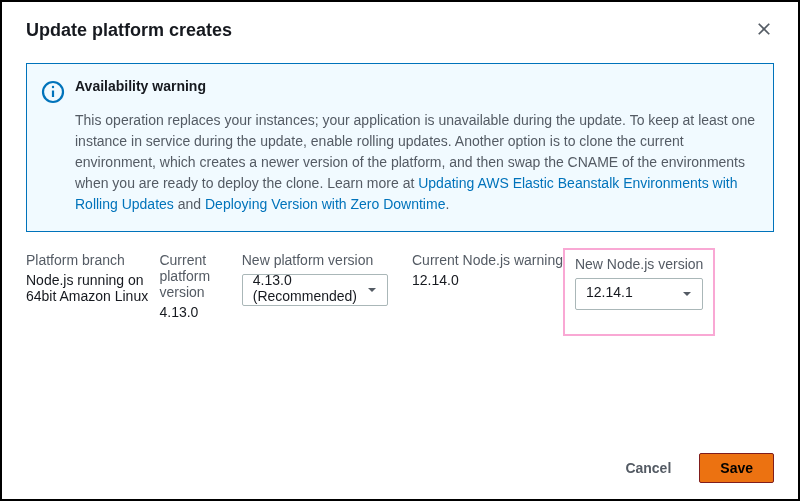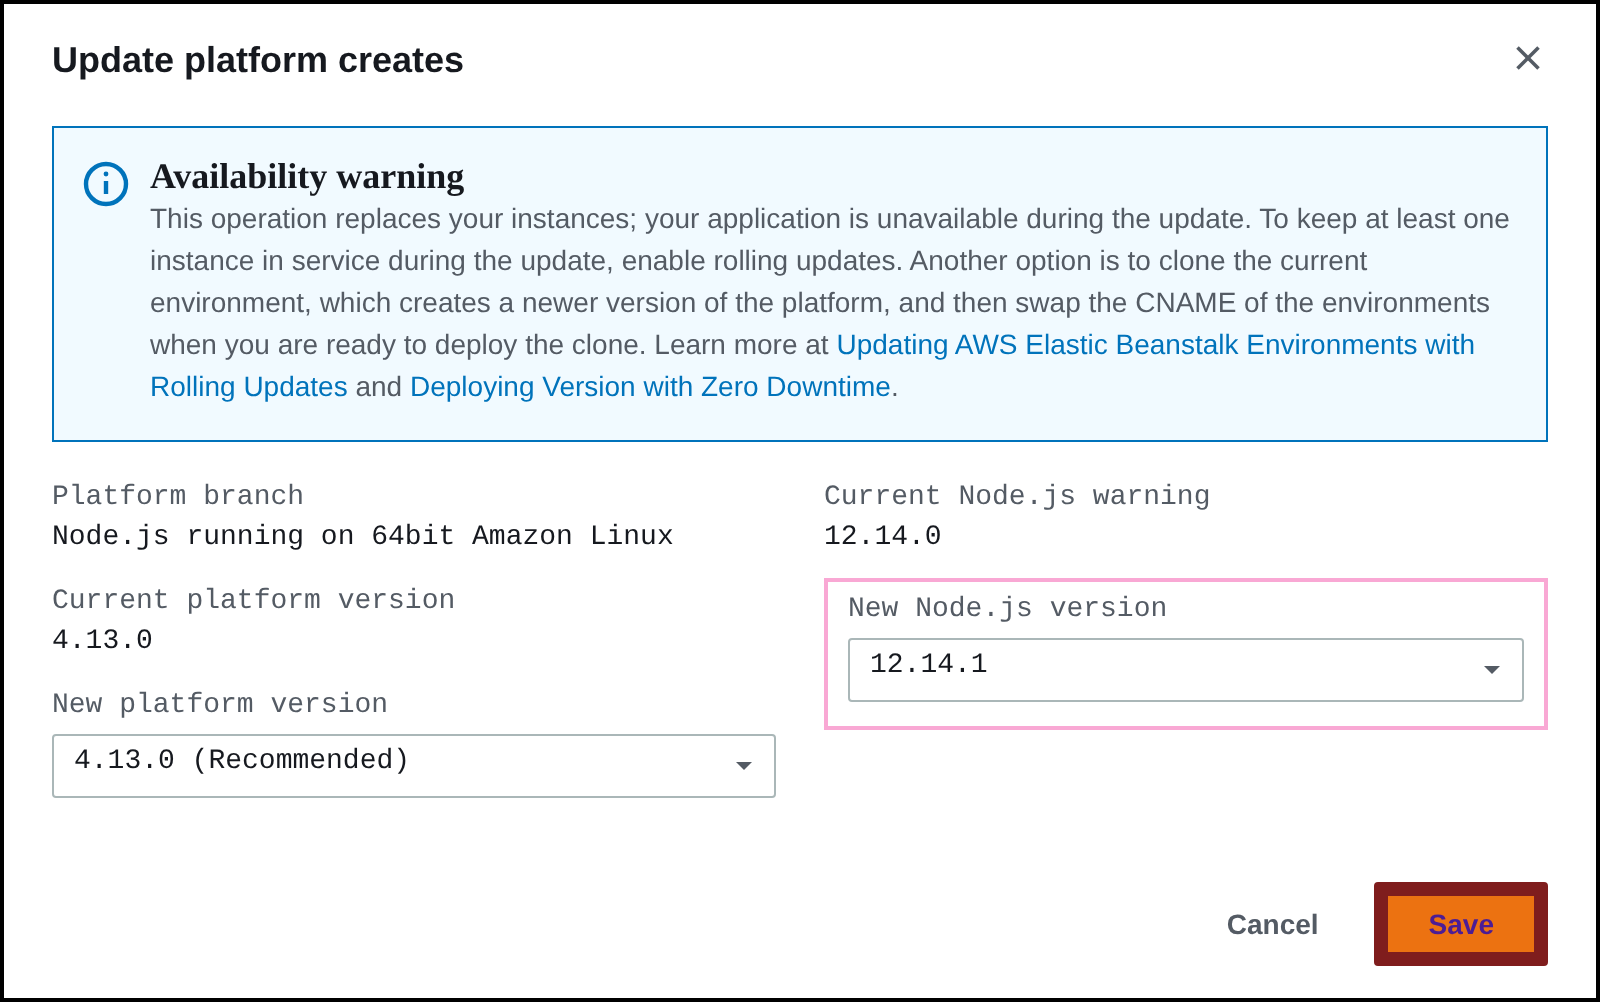--- a/index.html
+++ b/index.html
@@ -63,44 +63,42 @@
     }
     .alert-icon svg {
       width: 24px;
       height: 24px;
     }
     .alert-content {
       flex: 1;
     }
     .alert-title {
       font-weight: 700;
-      font-size: 18px;
-      color: #16191f;
-      margin-bottom: 0;
-      font-family: Liberation Serif, serif;
+      font-size: 14px;
+      color: #16191f;
+      margin-bottom: 16px;
     }
     .alert-text {
       font-size: 14px;
       color: #545b64;
       line-height: 1.5;
     }
     .alert-text a {
       color: #0073bb;
       text-decoration: none;
     }
     .form-grid {
       display: grid;
       grid-template-columns: 1fr 1fr;
       gap: 0 24px;
       margin-top: 20px;
     }
     .form-column {
       display: flex;
-      flex-direction: column;
-      font-family: Liberation Mono, monospace;
+      flex-direction: row;
     }
     .form-group {
       margin-bottom: 16px;
     }
     .field-label {
       font-size: 14px;
       color: #545b64;
       margin-bottom: 4px;
       display: block;
     }
@@ -162,22 +160,22 @@
       border-radius: 2px;
       font-weight: 700;
     }
     .btn-link {
       background: none;
       border: none;
       color: #545b64;
     }
     .btn-primary {
       background: #ec7211;
-      border: 7px solid #7f1d1d;
-      color: #4c1d95;
+      border: 1px solid #7f1d1d;
+      color: #000000;
     }
   </style>
 </head>
 <body>
 
 <div class="modal-header">
   <h2 class="modal-title">Update platform creates</h2>
   <button class="close-btn">
     <span>
       <svg viewBox="0 0 16 16" stroke="currentColor" stroke-width="2" fill="none">

